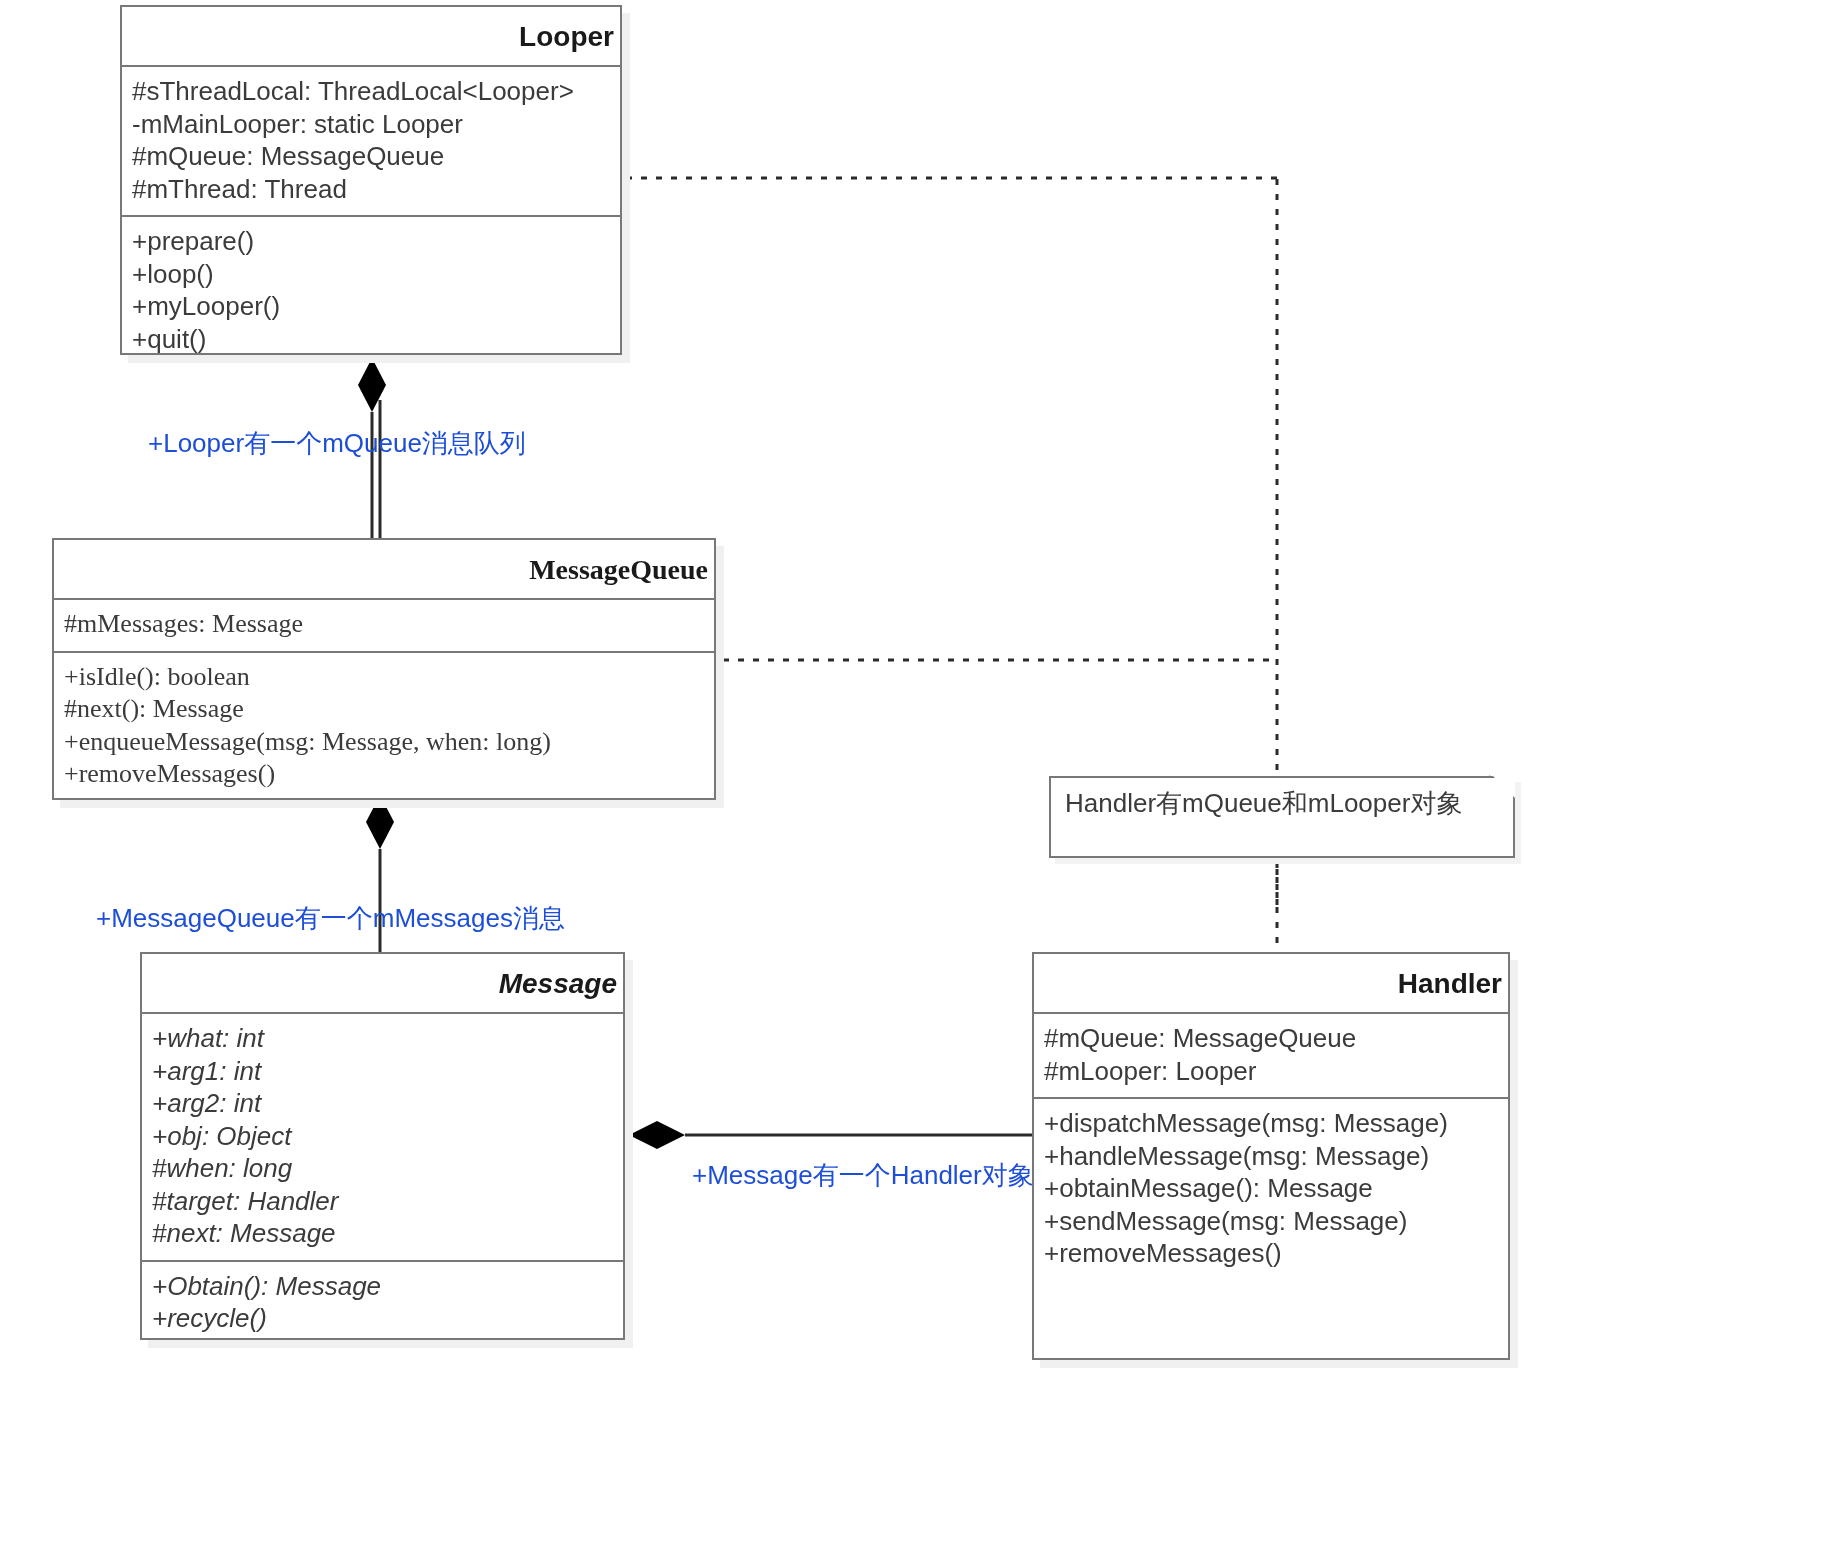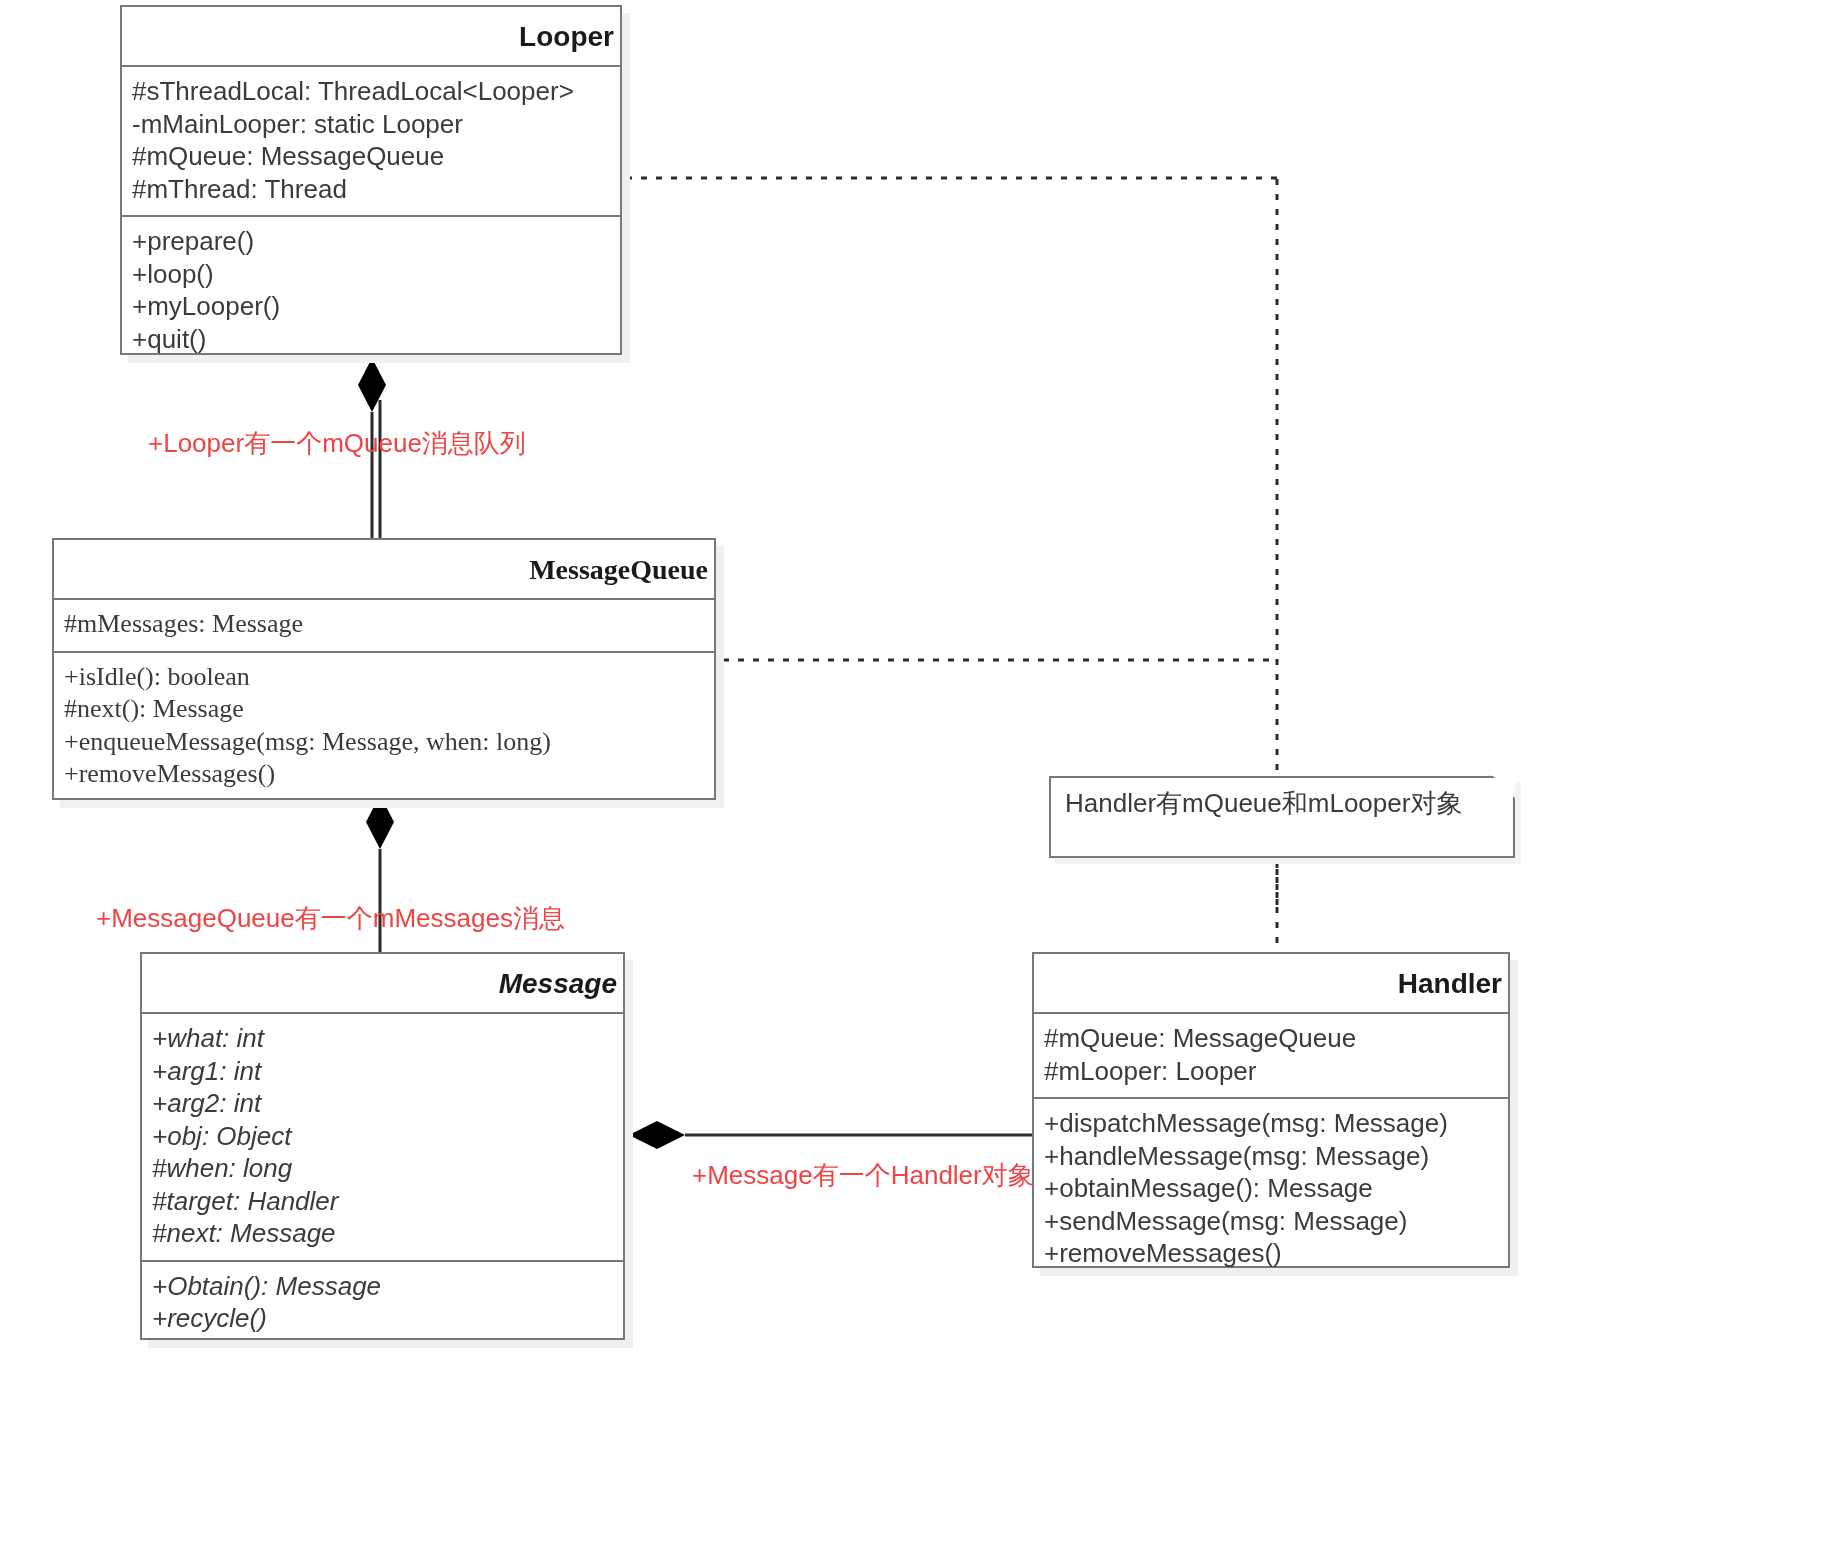--- a/index.html
+++ b/index.html
@@ -73,21 +73,21 @@
     width: 0;
     height: 0;
     border-left: 22px solid transparent;
     border-top: 22px solid #ffffff;
     pointer-events: none;
   }
   
   .edge-label {
     position: absolute;
     font-size: 26px;
-    color: #ef4444;
+    color: #1d4ed8;
     white-space: nowrap;
     line-height: 1.2;
   }
   svg.overlay {
     position: absolute;
     left: 0;
     top: 0;
     width: 1824px;
     height: 1556px;
     pointer-events: none;
@@ -166,21 +166,21 @@
       <div class="member">#target: Handler</div>
       <div class="member">#next: Message</div>
     </div>
     <div class="uml-divider"></div>
     <div class="uml-compartment">
       <div class="member">+Obtain(): Message</div>
       <div class="member">+recycle()</div>
     </div>
   </div>
 
-  <div class="uml-class" style="left:1032px; top:952px; width:478px; height:316px;">
+  <div class="uml-class" style="left:1032px; top:952px; width:478px; height:408px;">
     <div class="uml-title">Handler</div>
     <div class="uml-divider"></div>
     <div class="uml-compartment">
       <div class="member">#mQueue: MessageQueue</div>
       <div class="member">#mLooper: Looper</div>
     </div>
     <div class="uml-divider"></div>
     <div class="uml-compartment">
       <div class="member">+dispatchMessage(msg: Message)</div>
       <div class="member">+handleMessage(msg: Message)</div>

